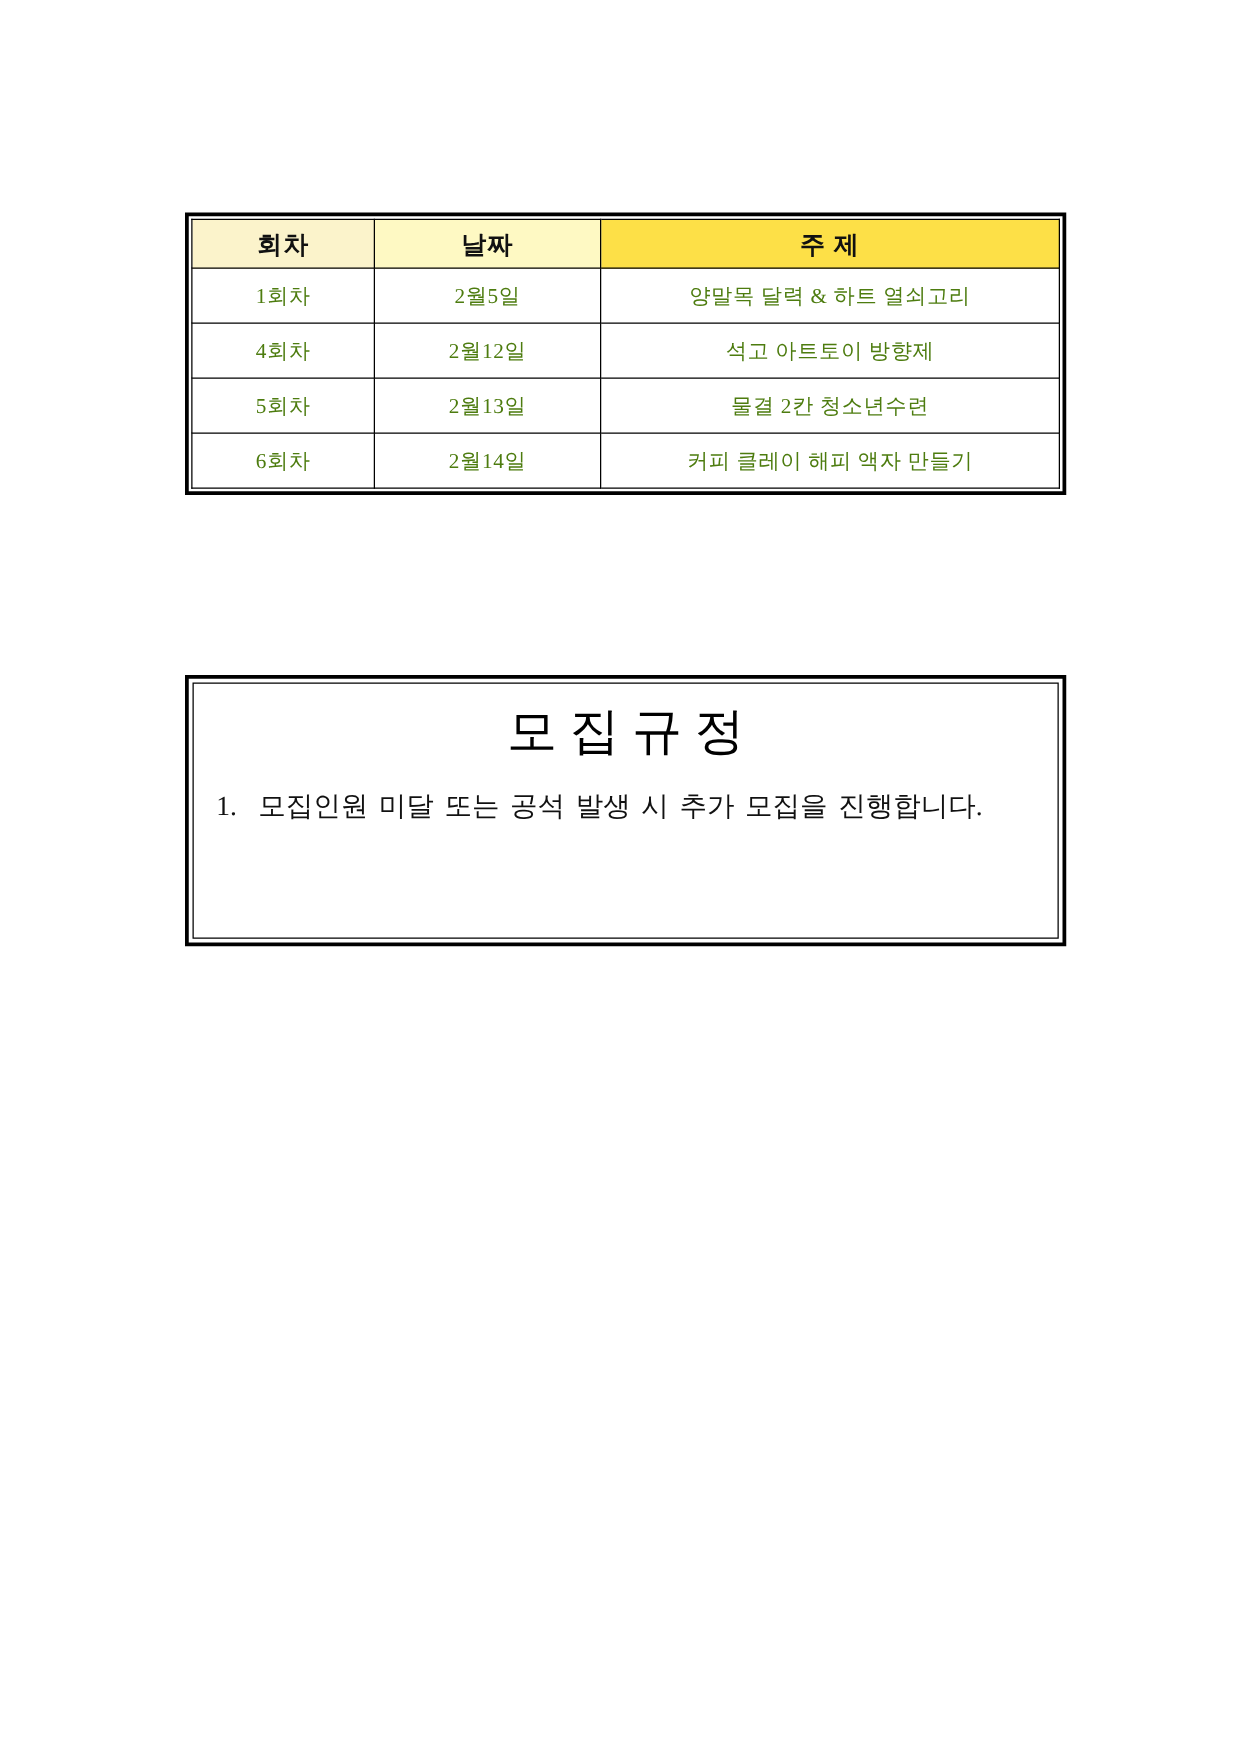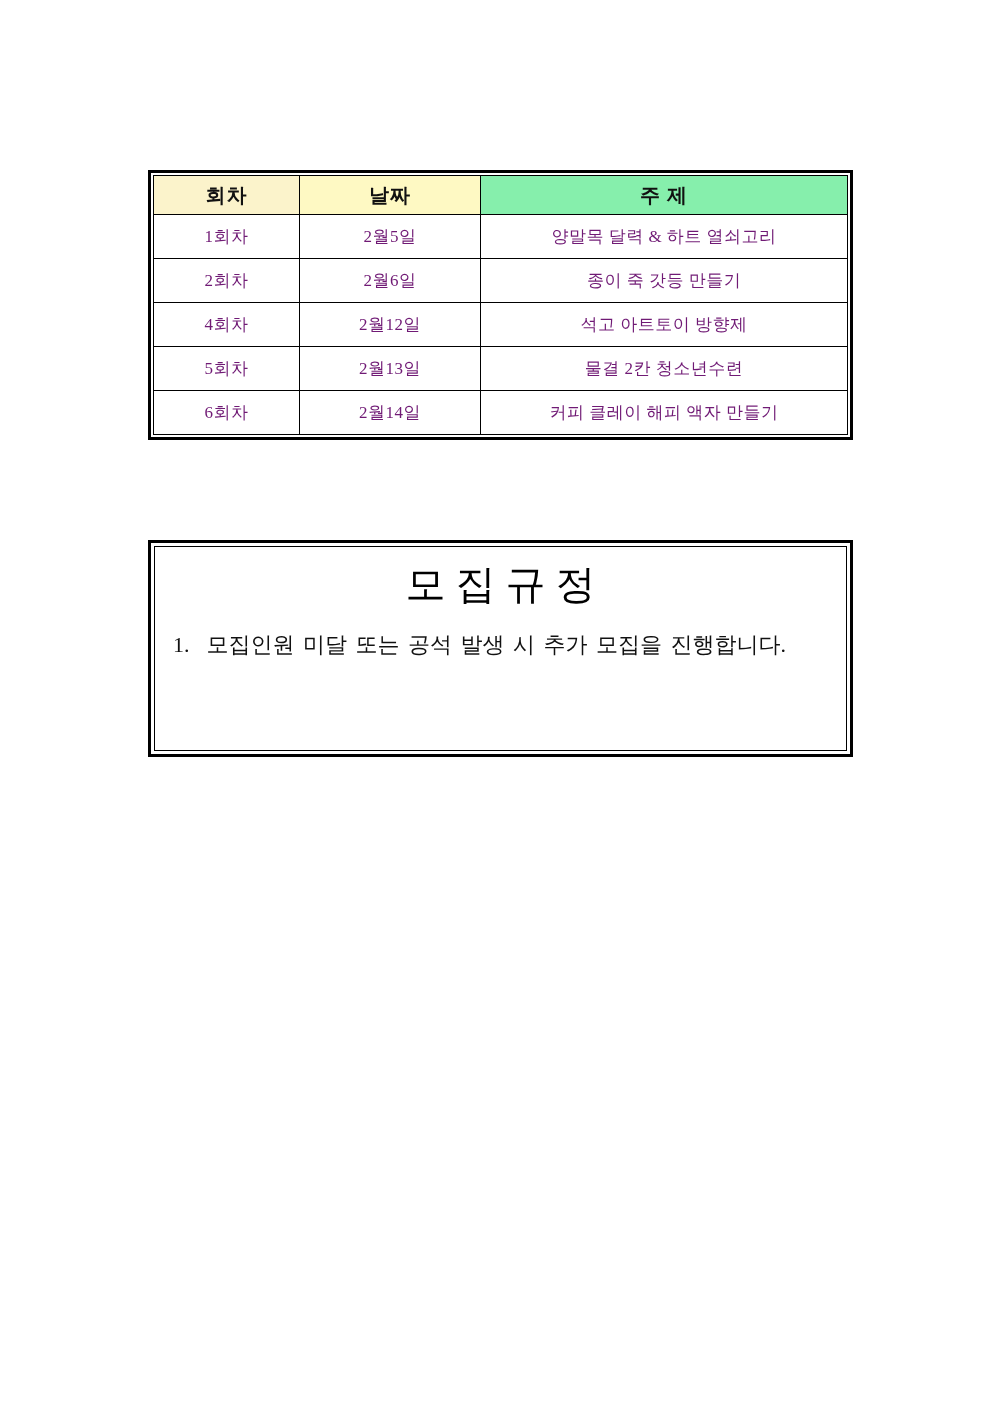--- a/index.html
+++ b/index.html
@@ -37,21 +37,21 @@
     height: 39px;
     font-size: 20px;
     font-weight: bold;
     letter-spacing: 1px;
     color: #111;
   }
   table.schedule td {
     height: 44px;
     font-size: 17px;
     letter-spacing: 0.5px;
-    color: #701a75;
+    color: #4d7c0f;
   }
   col.c-session { width: 146px; }
   col.c-date    { width: 181px; }
 
   
   .notice-frame {
     position: absolute;
     left: 148px;
     top: 540px;
     width: 705px;
@@ -98,33 +98,28 @@
   <table class="schedule">
     <colgroup>
       <col class="c-session">
         <col class="c-date">
         <col>
     </colgroup>
     <thead>
       <tr>
         <th class="hd" style="background: rgb(251, 243, 203);">회차</th>
         <th class="hd" style="background: #fef9c3;">날짜</th>
-        <th class="hd" style="background: #86efac;">주 제</th>
+        <th class="hd" style="background: #fde047;">주 제</th>
       </tr>
     </thead>
     <tbody>
       <tr>
         <td>1회차</td>
         <td>2월5일</td>
         <td>양말목 달력 &amp; 하트 열쇠고리</td>
-      </tr>
-      <tr>
-        <td>2회차</td>
-        <td>2월6일</td>
-        <td>종이 죽 갓등 만들기</td>
       </tr>
       <tr>
         <td>4회차</td>
         <td>2월12일</td>
         <td>석고 아트토이 방향제</td>
       </tr>
       <tr>
         <td>5회차</td>
         <td>2월13일</td>
         <td>물결 2칸 청소년수련</td>

